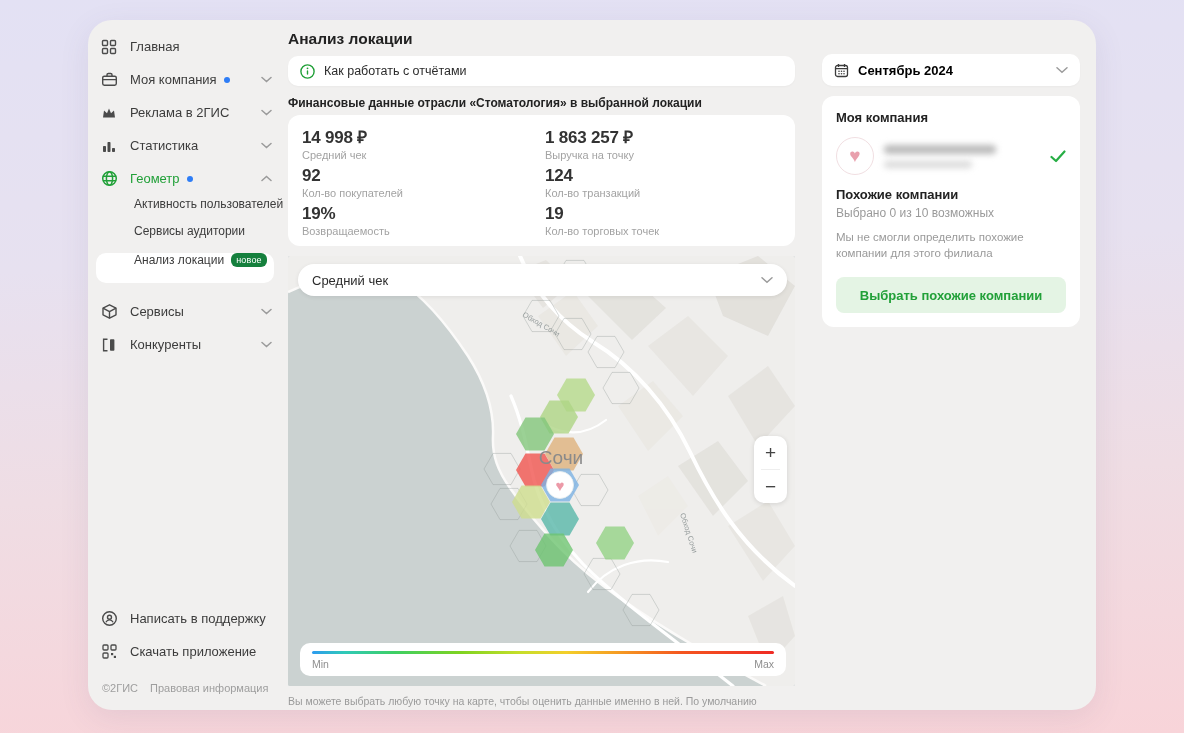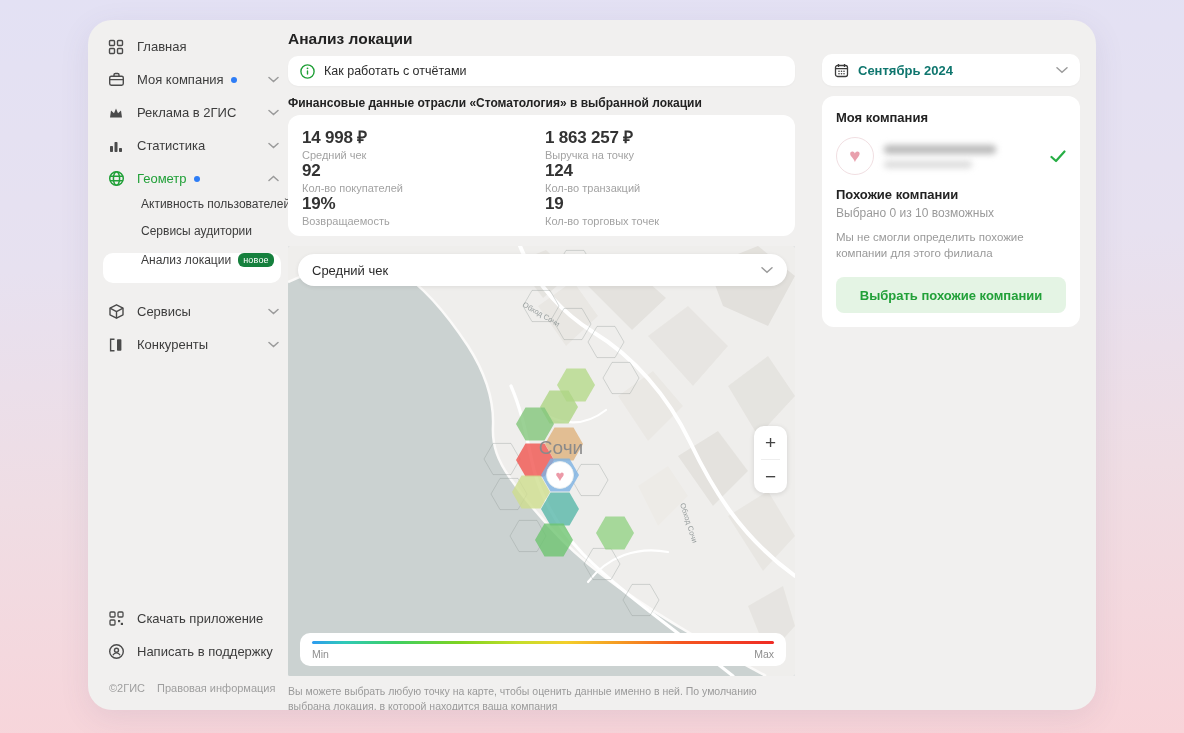--- a/index.html
+++ b/index.html
@@ -8,60 +8,60 @@
     font-family:"Liberation Sans", sans-serif;
     background:linear-gradient(178deg,#e3e1f4 0%,#e7e1f0 35%,#efdde4 65%,#f8d4d9 100%);
     position:relative; color:#2b2b2b;
   }
   .window {
     position:absolute; left:88px; top:20px; width:1008px; height:690px;
     background:#f1f0ef; border-radius:24px; box-shadow:0 8px 30px rgba(90,80,120,.10);
     overflow:hidden;
   }
   
-  .sidebar { position:absolute; left:7px; top:0; width:200px; height:100%; padding:10px 0 14px 12px; display:flex; flex-direction:column; }
+  .sidebar { position:absolute; left:0; top:0; width:200px; height:100%; padding:10px 0 14px 12px; display:flex; flex-direction:column; }
   .nav-item { display:flex; align-items:center; height:33px; font-size:13px; color:#3c3c3c; cursor:pointer; padding-right:16px; }
   .nav-item .ic { width:18px; height:18px; margin-right:12px; display:flex; align-items:center; justify-content:center; flex:0 0 18px; }
   .nav-item .lbl { white-space:nowrap; }
   .nav-item.green .lbl { color:#21a038; }
   .dot { width:6px; height:6px; border-radius:50%; background:#2e7df6; margin-left:7px; flex:0 0 6px; }
   .chev { margin-left:auto; display:flex; }
   .subnav { padding:2px 0 4px 0; }
   .sub-item { display:flex; align-items:flex-start; height:27px; padding-left:34px; font-size:12px; color:#3c3c3c; cursor:pointer; white-space:nowrap; }
   .sub-item.active { background:#ffffff; border-radius:10px; margin:2px 14px 2px -4px; padding-left:38px; height:30px; }
   .badge { background:#15803d; color:#fff; font-size:9px; border-radius:6px; padding:2px 5px; margin-left:7px; letter-spacing:.2px; }
   .nav-gap { height:6px; }
   .sidebar-footer { margin-top:auto; }
   .legal-row { display:flex; align-items:center; gap:12px; font-size:11px; color:#9e9e9e; padding:14px 0 2px 2px; }
   
   .main { position:absolute; left:200px; top:0; width:507px; height:100%; padding-top:8px; }
   h1.page-title { font-size:15.5px; font-weight:700; color:#222; margin:2px 0 8px 0; }
   .help-card { background:#fff; border-radius:10px; height:30px; display:flex; align-items:center; padding:0 12px; gap:9px; cursor:pointer; box-shadow:0 1px 2px rgba(0,0,0,.03); }
   .help-card .hlbl { font-size:12.5px; color:#2b2b2b; }
   .section-title { font-size:12px; font-weight:700; color:#222; margin:10px 0 5px 0; }
-  .finance-card { background:#fff; border-radius:12px; padding:10px 14px 9px 14px; display:grid; grid-template-columns:243px 1fr; }
+  .finance-card { background:#fff; border-radius:12px; padding:10px 14px 9px 14px; display:grid; grid-template-columns:243px 1fr; row-gap:5px; }
   .metric .mv { font-size:17px; font-weight:700; color:#333; letter-spacing:-.2px; }
   .metric .ml { font-size:11px; color:#a3a3a3; margin-top:1px; }
   
   .map { position:relative; width:507px; height:430px; margin-top:10px; border-radius:2px; overflow:hidden; background:#cbd2d1; }
   .map svg.art { position:absolute; inset:0; display:block; }
   .map-select { position:absolute; left:10px; right:8px; top:8px; height:32px; background:#fff; border-radius:16px; display:flex; align-items:center; padding:0 14px; box-shadow:0 1px 4px rgba(0,0,0,.08); cursor:pointer; }
   .map-select .slbl { font-size:13px; color:#2b2b2b; }
   .map-select .chev { margin-left:auto; }
   .zoom-ctrl { position:absolute; right:8px; top:180px; width:33px; background:#fff; border-radius:10px; box-shadow:0 1px 5px rgba(0,0,0,.12); display:flex; flex-direction:column; align-items:center; }
   .zoom-btn { width:33px; height:33px; display:flex; align-items:center; justify-content:center; font-size:19px; color:#444; cursor:pointer; }
   .zoom-div { width:19px; height:1px; background:#eee; }
   .legend { position:absolute; left:12px; right:9px; bottom:10px; background:#fff; border-radius:10px; padding:8px 12px 6px 12px; }
   .legend-bar { height:3.5px; border-radius:2px; }
   .legend-labels { display:flex; justify-content:space-between; font-size:10.5px; color:#8f8f8f; margin-top:4px; }
   .caption { width:492px; font-size:10.5px; line-height:1.4; color:#9a9a9a; margin-top:8px; }
   
   .right { position:absolute; left:734px; top:0; width:258px; padding-top:34px; }
   .date-card { background:#fff; border-radius:10px; height:32px; display:flex; align-items:center; padding:0 12px; gap:9px; cursor:pointer; box-shadow:0 1px 2px rgba(0,0,0,.03); }
-  .date-card .dlbl { font-size:13px; font-weight:600; color:#0f766e; }
+  .date-card .dlbl { font-size:13px; font-weight:600; color:#000000; }
   .date-card .chev { margin-left:auto; }
   .company-card { background:#fff; border-radius:12px; margin-top:10px; padding:14px; }
   .cc-title { font-size:13px; font-weight:700; color:#222; }
   .cc-row { display:flex; align-items:center; margin:12px 0 12px 0; cursor:pointer; }
   .avatar { width:38px; height:38px; border-radius:50%; background:#fff; border:1px solid #f1dfe2; display:flex; align-items:center; justify-content:center; font-size:19px; color:#e9a0ad; flex:0 0 38px; }
   .cc-name-wrap { margin-left:10px; flex:1; }
   .blur-line { border-radius:4px; filter:blur(3px); }
   .blur-name { width:112px; height:9px; background:#b9b9b9; margin-bottom:7px; }
   .blur-addr { width:88px; height:7px; background:#d9d9d9; }
   .cc-sub { font-size:13px; font-weight:700; color:#222; }
@@ -200,43 +200,43 @@
         <span class="chev">
             <svg width="11" height="7" viewBox="0 0 11 7">
               <polyline points="1,1.5 5.5,5.5 10,1.5" fill="none" stroke="#9b9b9b" stroke-width="1.5" stroke-linecap="round"></polyline>
             </svg>
           </span>
       </div>
     </nav>
     <div class="sidebar-footer">
       <div class="nav-item">
         <span class="ic">
+          <svg width="17" height="17" viewBox="0 0 17 17">
+              <g fill="none" stroke="#4b4b4b" stroke-width="1.4">
+                <circle cx="8.5" cy="8.5" r="6.8"></circle>
+                <circle cx="8.5" cy="7.3" r="2"></circle>
+                <path d="M4.9 12.3c.8-1.6 2-2.4 3.6-2.4s2.8.8 3.6 2.4"></path>
+              </g>
+            </svg>
+        </span>
+        <span class="lbl">Написать в поддержку</span>
+      </div>
+      <div class="nav-item">
+        <span class="ic">
           <svg width="15" height="15" viewBox="0 0 15 15">
               <g fill="#4b4b4b">
                 <rect x="1" y="1" width="5" height="5" rx="1" fill="none" stroke="#4b4b4b" stroke-width="1.3"></rect>
                 <rect x="9" y="1" width="5" height="5" rx="1" fill="none" stroke="#4b4b4b" stroke-width="1.3"></rect>
                 <rect x="1" y="9" width="5" height="5" rx="1" fill="none" stroke="#4b4b4b" stroke-width="1.3"></rect>
                 <rect x="9" y="9" width="2.2" height="2.2"></rect>
                 <rect x="11.8" y="11.8" width="2.2" height="2.2"></rect>
               </g>
             </svg>
         </span>
         <span class="lbl">Скачать приложение</span>
-      </div>
-      <div class="nav-item">
-        <span class="ic">
-          <svg width="17" height="17" viewBox="0 0 17 17">
-              <g fill="none" stroke="#4b4b4b" stroke-width="1.4">
-                <circle cx="8.5" cy="8.5" r="6.8"></circle>
-                <circle cx="8.5" cy="7.3" r="2"></circle>
-                <path d="M4.9 12.3c.8-1.6 2-2.4 3.6-2.4s2.8.8 3.6 2.4"></path>
-              </g>
-            </svg>
-        </span>
-        <span class="lbl">Написать в поддержку</span>
       </div>
       <div class="legal-row">
         <span>©2ГИС</span>
         <span>Правовая информация</span>
       </div>
     </div>
   </aside>
 
   <main class="main">
     <h1 class="page-title">Анализ локации</h1>

